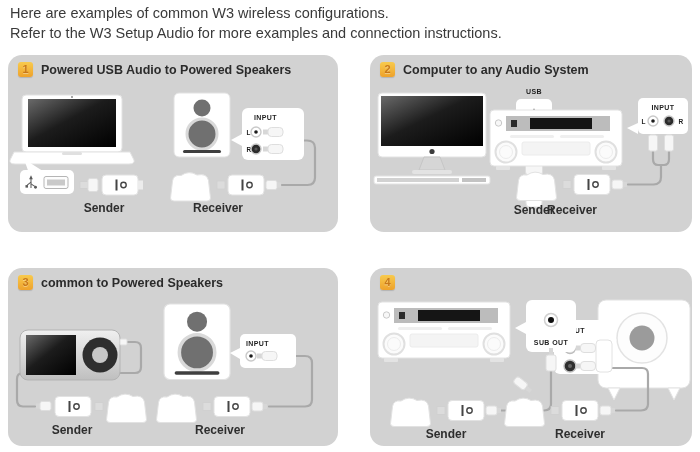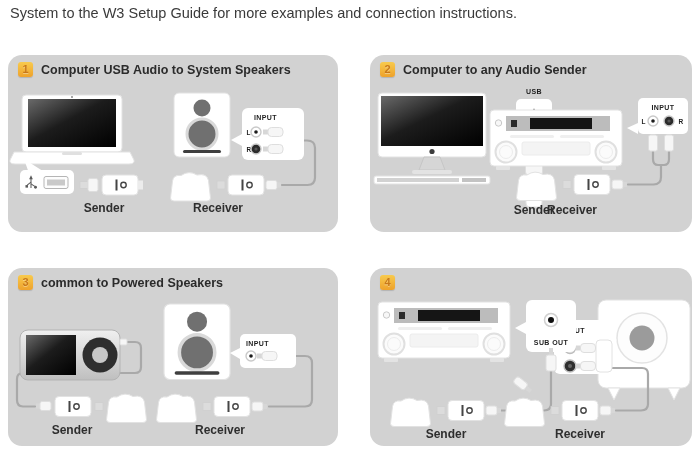--- a/index.html
+++ b/index.html
@@ -121,27 +121,28 @@
         <circle cx="16" cy="42" r="6.5" fill="none" stroke="#ececec"></circle>
         <circle cx="116" cy="42" r="10.5" fill="#fbfbfb" stroke="#e0e0e0" stroke-width="2"></circle>
         <circle cx="116" cy="42" r="6.5" fill="none" stroke="#ececec"></circle>
         <rect x="6" y="56" width="14" height="4" rx="1" fill="#e3e3e3"></rect>
         <rect x="112" y="56" width="14" height="4" rx="1" fill="#e3e3e3"></rect>
       </g>
     </defs>
   </svg>
 
   <div class="intro">
-    <div>System to the W3 Setup Guide for more examples and connection instructions.</div>
+    <div>Here are examples of common W3 wireless configurations.</div>
+    <div>Refer to the W3 Setup Audio for more examples and connection instructions.</div>
   </div>
 
   <section class="panel p1">
     <div class="panel-head">
       <span class="badge">1</span>
-      <span class="ptitle">Computer USB Audio to System Speakers</span>
+      <span class="ptitle">Powered USB Audio to Powered Speakers</span>
     </div>
     <svg class="diagram" width="330" height="150" viewBox="0 0 330 150">
 
       <g transform="translate(10,14)">
         <rect class="dev" x="4" y="0" width="100" height="57" rx="4"></rect>
         <rect x="10" y="4" width="88" height="48" fill="url(#gradScreen)"></rect>
         <circle cx="54" cy="2" r="1" fill="#8a8a8a"></circle>
         <path class="dev" d="M-4,57 L112,57 L116,65 Q117,69 111,69 L-3,69 Q-9,69 -8,65 Z"></path>
         <rect x="44" y="57" width="20" height="3" rx="1.5" fill="#e0e0e0"></rect>
       </g>
@@ -180,21 +181,21 @@
       </g>
 
       <use href="#w3-row" x="162" y="88"></use>
       <text class="lbl" x="210" y="131">Receiver</text>
     </svg>
   </section>
 
   <section class="panel p2">
     <div class="panel-head">
       <span class="badge">2</span>
-      <span class="ptitle">Computer to any Audio Sender</span>
+      <span class="ptitle">Computer to any Audio System</span>
     </div>
     <svg class="diagram" width="322" height="150" viewBox="0 0 322 150">
 
       <g transform="translate(8,12)">
         <rect class="dev" x="0" y="0" width="108" height="64" rx="4"></rect>
         <rect x="3" y="3" width="102" height="50" fill="url(#gradScreen)"></rect>
         <circle cx="54" cy="58.5" r="2.6" fill="#3c3c3c"></circle>
         <polygon points="46,64 62,64 67,77 41,77" fill="#d6d6d6" stroke="#c6c6c6"></polygon>
         <rect x="34" y="77" width="40" height="4" rx="2" fill="#e3e3e3"></rect>
         <g>

